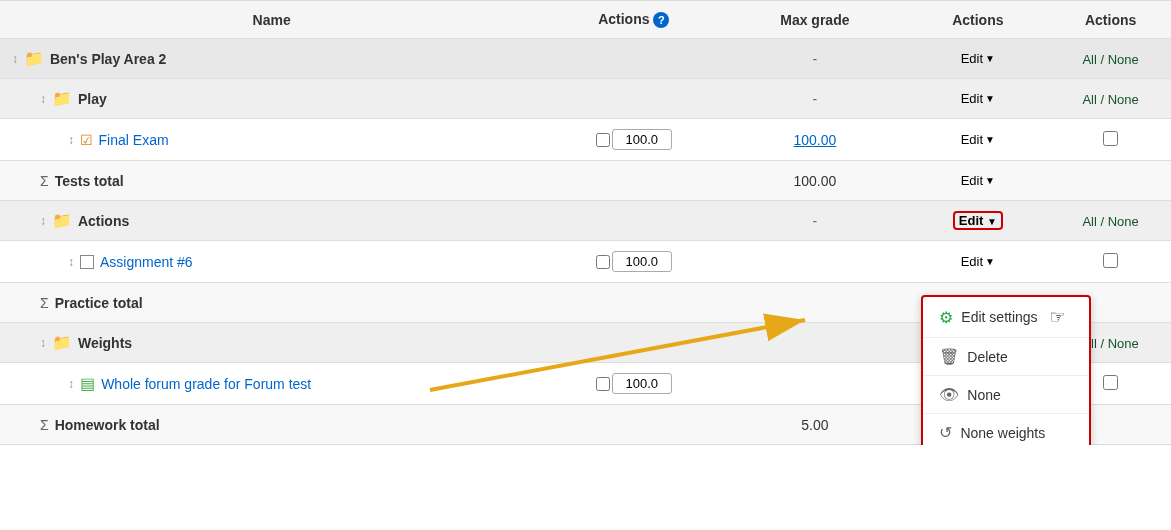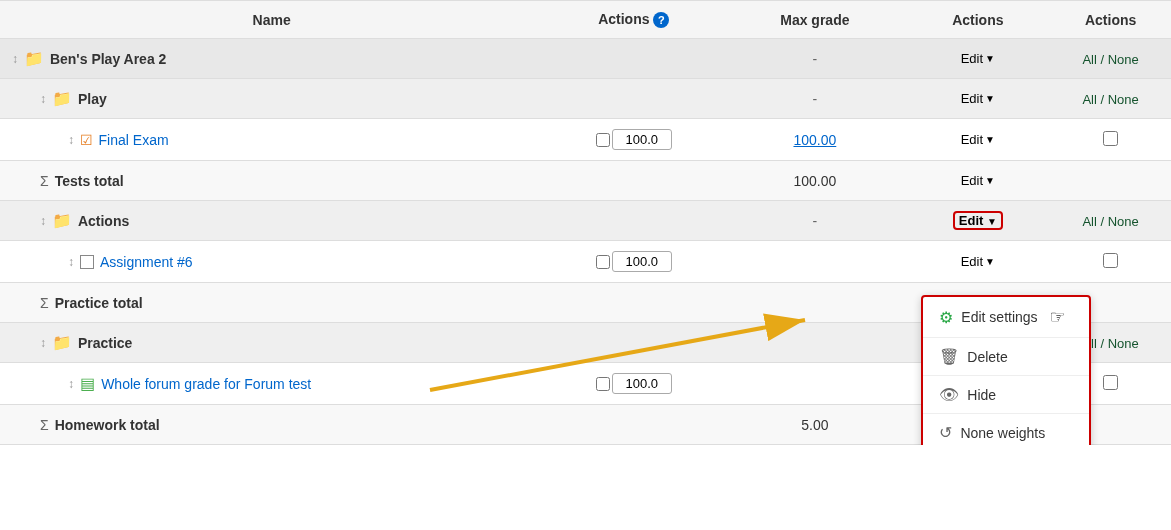--- a/index.html
+++ b/index.html
@@ -304,21 +304,21 @@
           <td class="col-weights"></td>
           <td class="col-maxgrade"></td>
           <td class="col-actions"><button class="edit-btn" style="">Edit <span class="caret">▼</span></button></td>
           <td class="col-select"></td>
         </tr>
         <tr class="row-category-sub">
           <td class="col-name">
             <div class="name-cell" style="padding-left: 28px;">
               <span class="drag-handle">↕</span>
               <span class="folder-icon">📁</span>
-              <span class="bold">Practice</span>
+              <span class="bold">Weights</span>
             </div>
           </td>
           <td class="col-weights"></td>
           <td class="col-maxgrade"></td>
           <td class="col-actions"><button class="edit-btn" style="">Edit <span class="caret">▼</span></button></td>
           <td class="col-select"><a href="#" class="all-none-link">All / None</a></td>
         </tr>
         <tr class="row-item">
           <td class="col-name">
             <div class="name-cell" style="padding-left: 56px;">
@@ -359,21 +359,21 @@
       <span class="cursor-hand">☞</span>
     </div>
     <hr class="dropdown-divider">
     <div class="dropdown-item">
       <span class="dropdown-item-icon icon-trash">🗑</span>
       <span>Delete</span>
     </div>
     <hr class="dropdown-divider">
     <div class="dropdown-item">
       <span class="dropdown-item-icon icon-eye">👁</span>
-      <span>Hide</span>
+      <span>None</span>
     </div>
     <hr class="dropdown-divider">
     <div class="dropdown-item">
       <span class="dropdown-item-icon icon-reset">↺</span>
       <span>None weights</span>
     </div>
   </div>
 
   <svg class="arrow-overlay" xmlns="http://www.w3.org/2000/svg">
 

